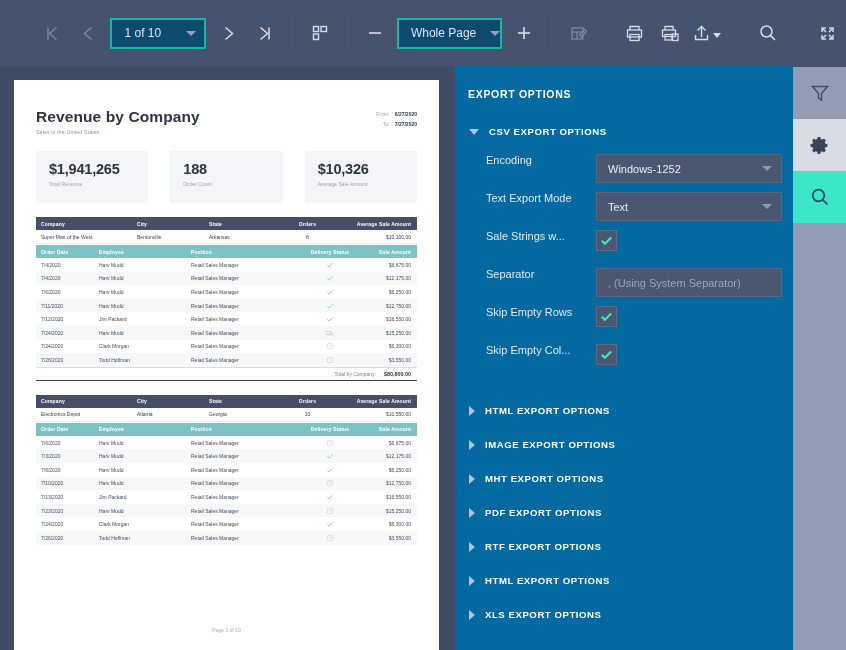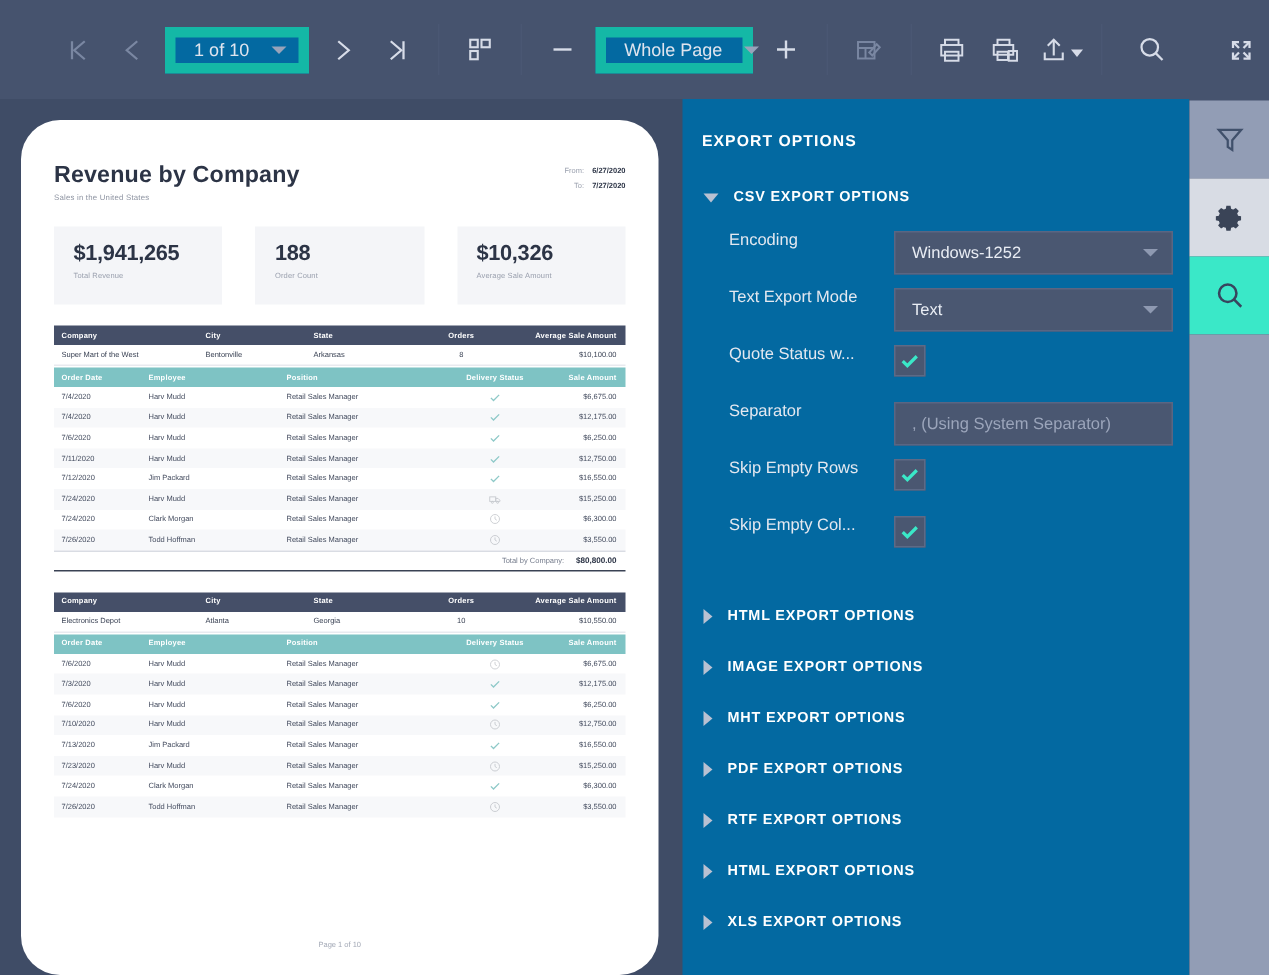--- a/index.html
+++ b/index.html
@@ -25,21 +25,21 @@
   }
   .tb-btn.dim { color: #7a87a2; }
   .tb-btn svg { display: block; }
   .tb-sep {
     width: 1px; height: 34px; background: #5a678100; border-left: 1px solid #56628045;
     margin: 0 9px;
   }
   .tb-gap { width: 10px; }
 
   .combo {
-    height: 31px; background: #0369a1; border: 7px solid #14b8a6;
+    height: 31px; background: #0c4a6e; border: 2px solid #14b8a6;
     display: flex; align-items: center; color: #dfe4ee;
     font-size: 12px; padding: 0 8px 0 12px; cursor: pointer;
     position: relative; user-select: none;
   }
   .combo .cval { flex: 1; white-space: nowrap; }
   .combo .carrow {
     width: 0; height: 0; margin-left: 14px;
     border-left: 5px solid transparent; border-right: 5px solid transparent;
     border-top: 5px solid #98a3ba;
   }
@@ -53,21 +53,20 @@
   .preview-area {
     flex: 1; background: #3f4c66;
     padding: 14px 16px 0 14px;
     display: flex; justify-content: center;
     overflow: hidden;
   }
   .page {
     width: 434px; height: 570px; background: #ffffff;
     padding: 28px 22px 0 22px; position: relative;
     overflow: hidden;
-    border-radius: 26px;
   }
 
   .doc-head { display: flex; justify-content: space-between; align-items: flex-start; }
   .doc-title { font-size: 15.5px; font-weight: bold; color: #2c3446; letter-spacing: .1px; }
   .doc-sub { font-size: 5.2px; color: #8d93a1; margin-top: 3px; letter-spacing: .15px; }
   .doc-dates { text-align: right; padding-top: 3px; }
   .doc-dates .drow { font-size: 5px; margin-bottom: 4px; white-space: nowrap; }
   .doc-dates .dlbl { color: #9aa0ae; margin-right: 4px; }
   .doc-dates .dval { color: #2c3446; font-weight: bold; }
 
@@ -575,21 +574,21 @@
 
           <div class="field">
             <span class="f-lbl">Text Export Mode</span>
             <div class="input-box">
               <span class="ival">Text</span>
               <span class="iarrow"></span>
             </div>
           </div>
 
           <div class="field">
-            <span class="f-lbl">Quote Status w...</span>
+            <span class="f-lbl">Sale Strings w...</span>
             <div class="chk">
               <svg viewBox="0 0 16 16" fill="none" stroke="#3ae8c8" stroke-width="2.3">
                 <path d="M3 8.2 L6.3 11.5 L13 4.8"></path>
               </svg>
             </div>
           </div>
 
           <div class="field">
             <span class="f-lbl">Separator</span>
             <div class="input-box placeholder">

